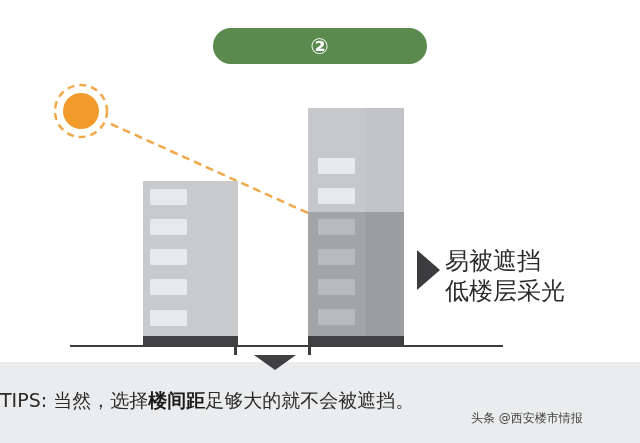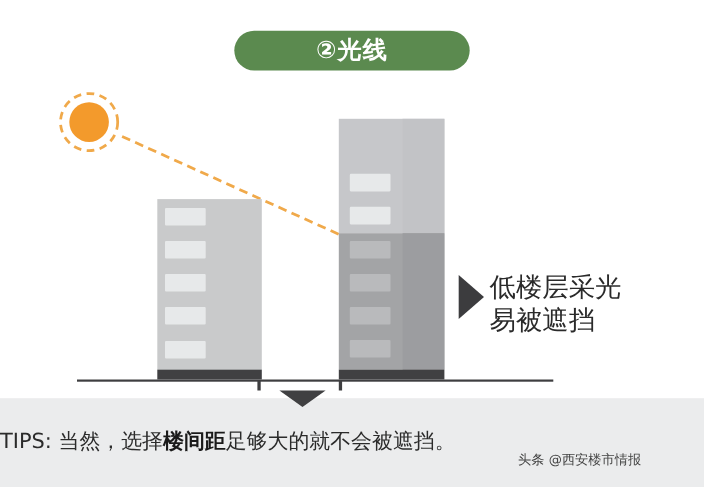--- a/index.html
+++ b/index.html
@@ -25,21 +25,20 @@
   .side-label { left:445px; top:246px; font-size:24px; line-height:30px; color:#2a2a2a; white-space:nowrap; }
   .tips { left:0; top:388px; width:640px; font-size:19px; color:#2b2b2b; white-space:nowrap; }
   .tips b { font-weight:bold; color:#1a1a1a; }
   .watermark { left:471px; top:410px; font-size:12px; color:#444; white-space:nowrap; }
 </style>
 </head>
 <body>
 
 <div class="abs pill">
   <span>②</span>
-    <span>光线</span>
 </div>
 
 <svg class="abs scene" width="640" height="443" viewBox="0 0 640 443">
   <line x1="111" y1="124" x2="308" y2="213" stroke="#f0a94a" stroke-width="2.5" stroke-dasharray="8,5"></line>
   <circle cx="81" cy="111" r="26" fill="#ffffff" stroke="#f0a94a" stroke-width="2.5" stroke-dasharray="7,5"></circle>
   <circle cx="81" cy="111" r="18" fill="#f39a2c"></circle>
 </svg>
 
 <div class="abs bldg-left">
   <div class="win" style="left:7px;top:8px"></div>
@@ -63,22 +62,22 @@
   <div class="win shadowed" style="left:10px;top:97px"></div>
 </div>
 <div class="abs base" style="left:308px;top:336px;width:96px;"></div>
 
 <div class="abs ground"></div>
 <div class="abs tick" style="left:234px;"></div>
 <div class="abs tick" style="left:308px;"></div>
 
 <div class="abs label-arrow"></div>
 <div class="abs side-label">
+  <div>易被遮挡</div>
   <div>低楼层采光</div>
-  <div>易被遮挡</div>
 </div>
 
 <div class="abs panel"></div>
 <div class="abs pointer"></div>
 <div class="abs tips">
   <span>TIPS: 当然，选择</span><b>楼间距</b><span>足够大的就不会被遮挡。</span>
 </div>
 <div class="abs watermark">头条 @西安楼市情报</div>
 
 </body></html>

